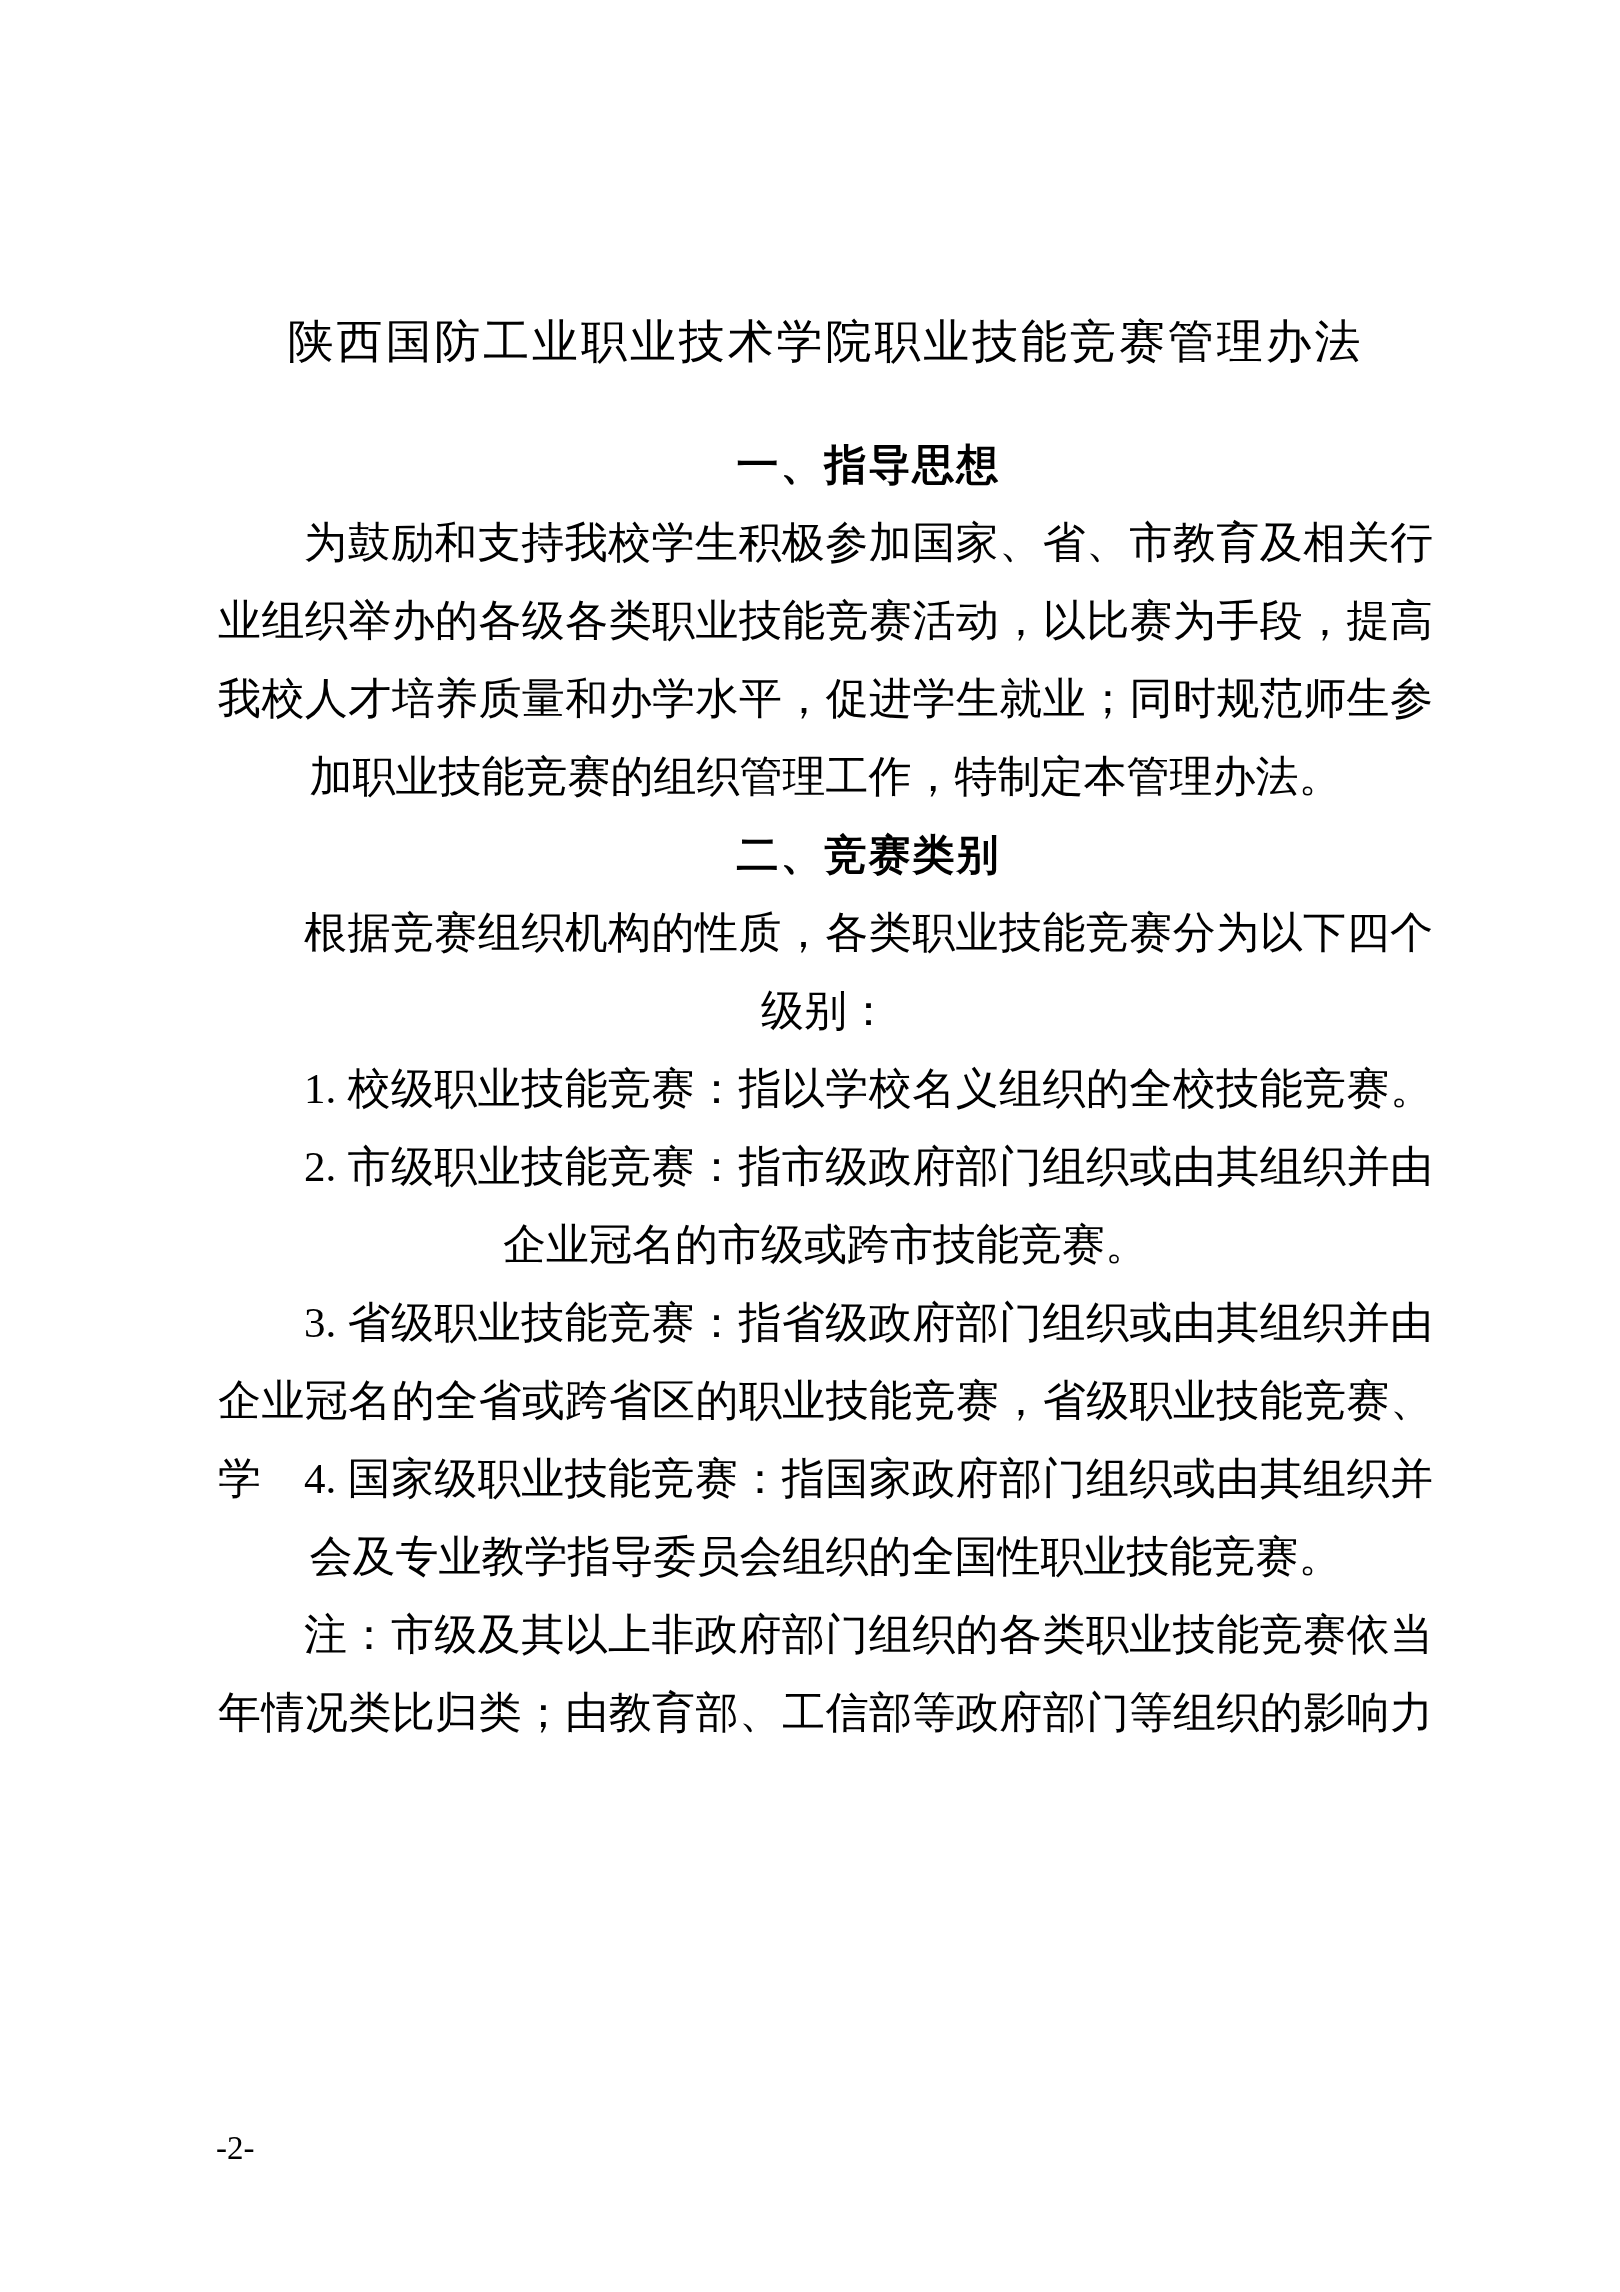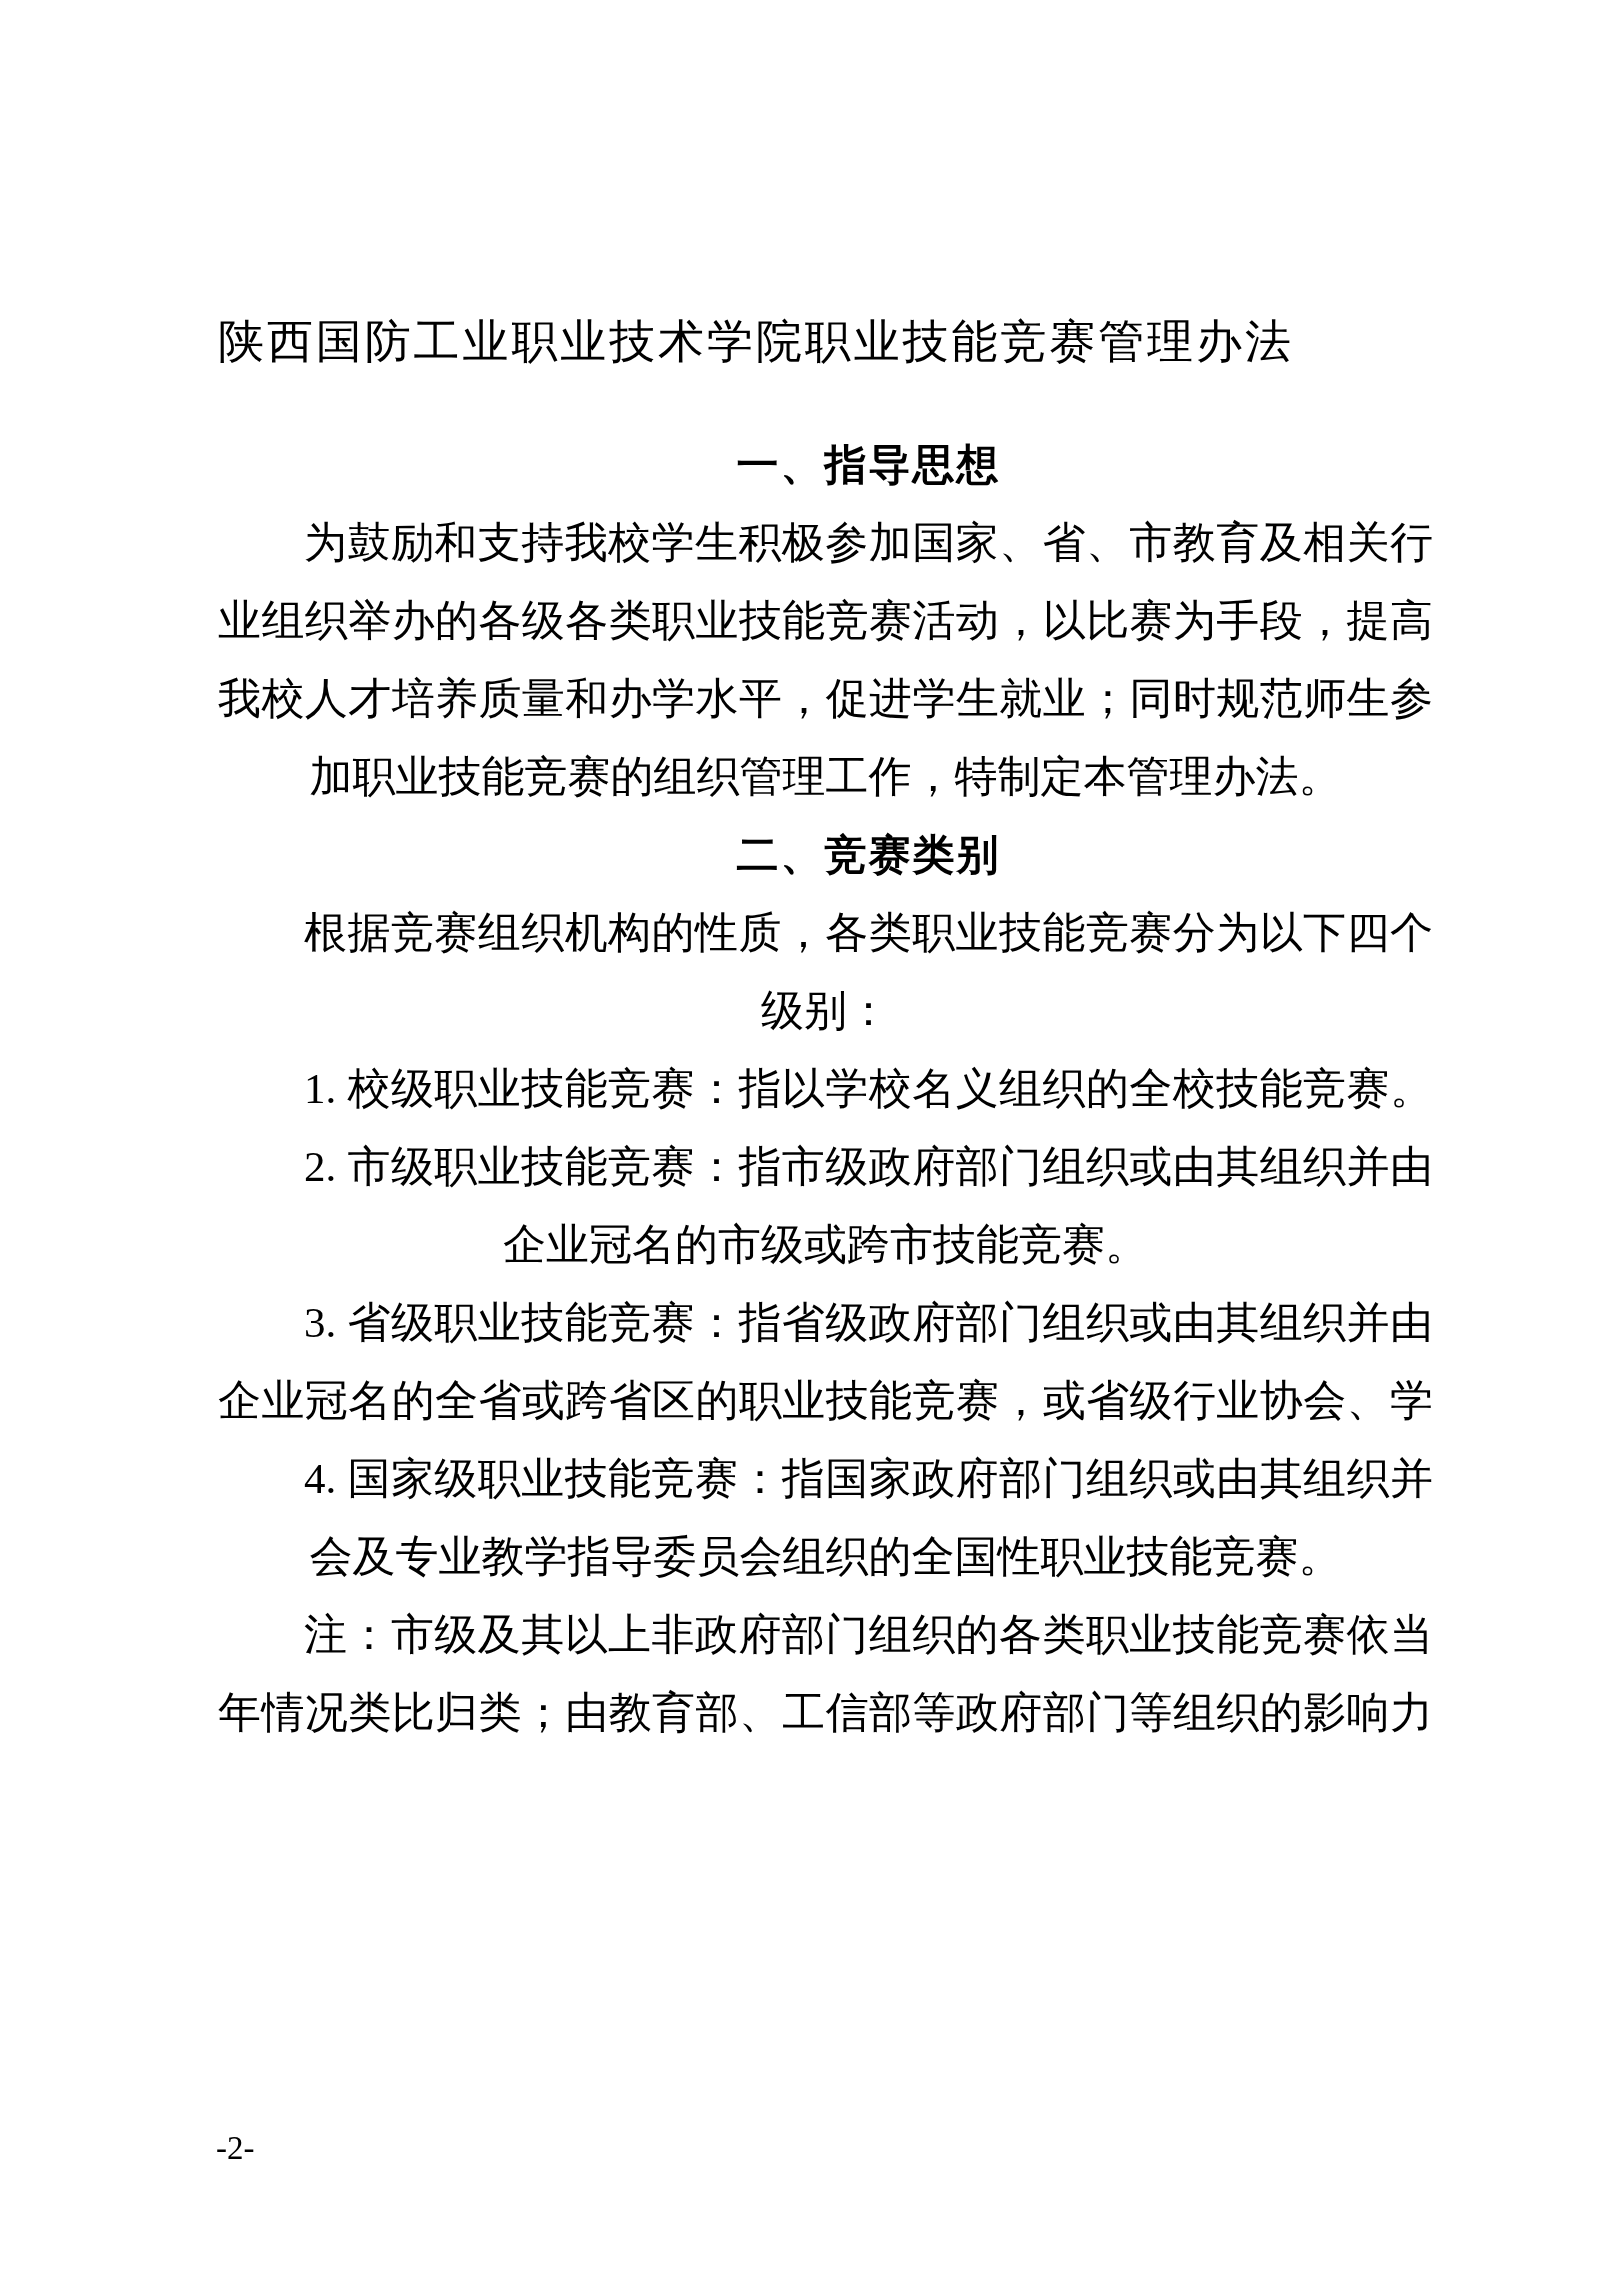--- a/index.html
+++ b/index.html
@@ -14,21 +14,21 @@
     background: #ffffff;
     color: #000000;
     overflow: hidden;
   }
   .doc-title {
     position: absolute;
     left: 218px;
     top: 310px;
     width: 1215px;
     margin: 0;
-    text-align: left;
+    text-align: center;
     font-family: "Liberation Serif", serif;
     font-size: 46px;
     font-weight: normal;
     letter-spacing: 2.9px;
     line-height: 63px;
     white-space: nowrap;
   }
   .doc-body {
     position: absolute;
     left: 218px;
@@ -76,21 +76,21 @@
       <div class="line justify">业组织举办的各级各类职业技能竞赛活动，以比赛为手段，提高</div>
       <div class="line justify">我校人才培养质量和办学水平，促进学生就业；同时规范师生参</div>
       <div class="line">加职业技能竞赛的组织管理工作，特制定本管理办法。</div>
       <div class="line heading indent">二、竞赛类别</div>
       <div class="line indent justify">根据竞赛组织机构的性质，各类职业技能竞赛分为以下四个</div>
       <div class="line">级别：</div>
       <div class="line indent justify">1. 校级职业技能竞赛：指以学校名义组织的全校技能竞赛。</div>
       <div class="line indent justify">2. 市级职业技能竞赛：指市级政府部门组织或由其组织并由</div>
       <div class="line">企业冠名的市级或跨市技能竞赛。</div>
       <div class="line indent justify">3. 省级职业技能竞赛：指省级政府部门组织或由其组织并由</div>
-      <div class="line justify">企业冠名的全省或跨省区的职业技能竞赛，或省级行业协会、学</div>
+      <div class="line justify">企业冠名的全省或跨省区的职业技能竞赛，省级职业技能竞赛、学</div>
       <div class="line indent justify">4. 国家级职业技能竞赛：指国家政府部门组织或由其组织并</div>
       <div class="line">会及专业教学指导委员会组织的全国性职业技能竞赛。</div>
       <div class="line indent justify">注：市级及其以上非政府部门组织的各类职业技能竞赛依当</div>
       <div class="line justify">年情况类比归类；由教育部、工信部等政府部门等组织的影响力</div>
     </div>
 
   <div class="page-number">-2-</div>
 </main>
 
 

